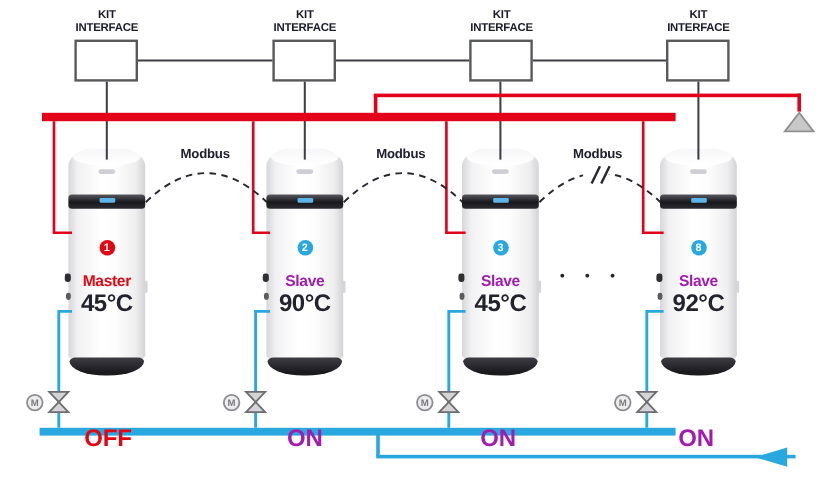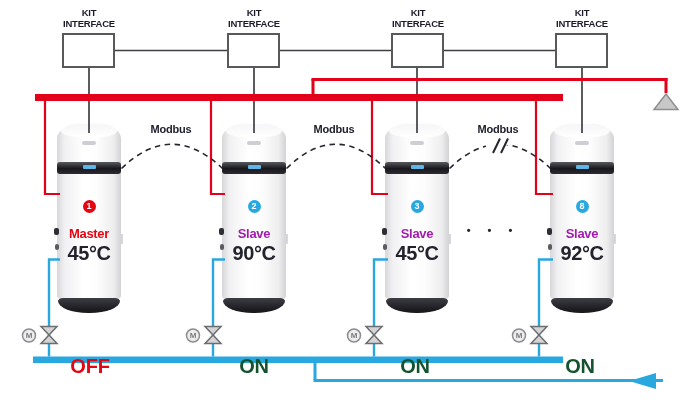--- a/index.html
+++ b/index.html
@@ -40,21 +40,21 @@
   .role.master{color:#e30613;}
   .role.slave{color:#a21caf;}
   .temp{position:absolute;left:-8px;top:120px;width:80px;text-align:center;
     font-size:20px;font-weight:bold;letter-spacing:-0.4px;color:#23232e;}
 
   
   .modbus{position:absolute;top:123px;width:80px;text-align:center;
     font-size:11px;font-weight:bold;color:#20202e;letter-spacing:-0.2px;}
   .state{position:absolute;top:307px;width:64px;text-align:center;
     font-size:20px;font-weight:bold;letter-spacing:-0.2px;margin-top:48px;}
-  .state.on{color:#14532d;}
+  .state.on{color:#a21caf;}
   .state.off{color:#e30613;}
   .dots{position:absolute;left:462px;top:224px;width:62px;text-align:center;
     font-size:11px;font-weight:bold;color:#23232e;letter-spacing:7px;}
 
   svg{position:absolute;left:0;top:0;}
   .svgtext{font-family:"Liberation Sans",sans-serif;}
 </style>
 </head>
 <body>
 

